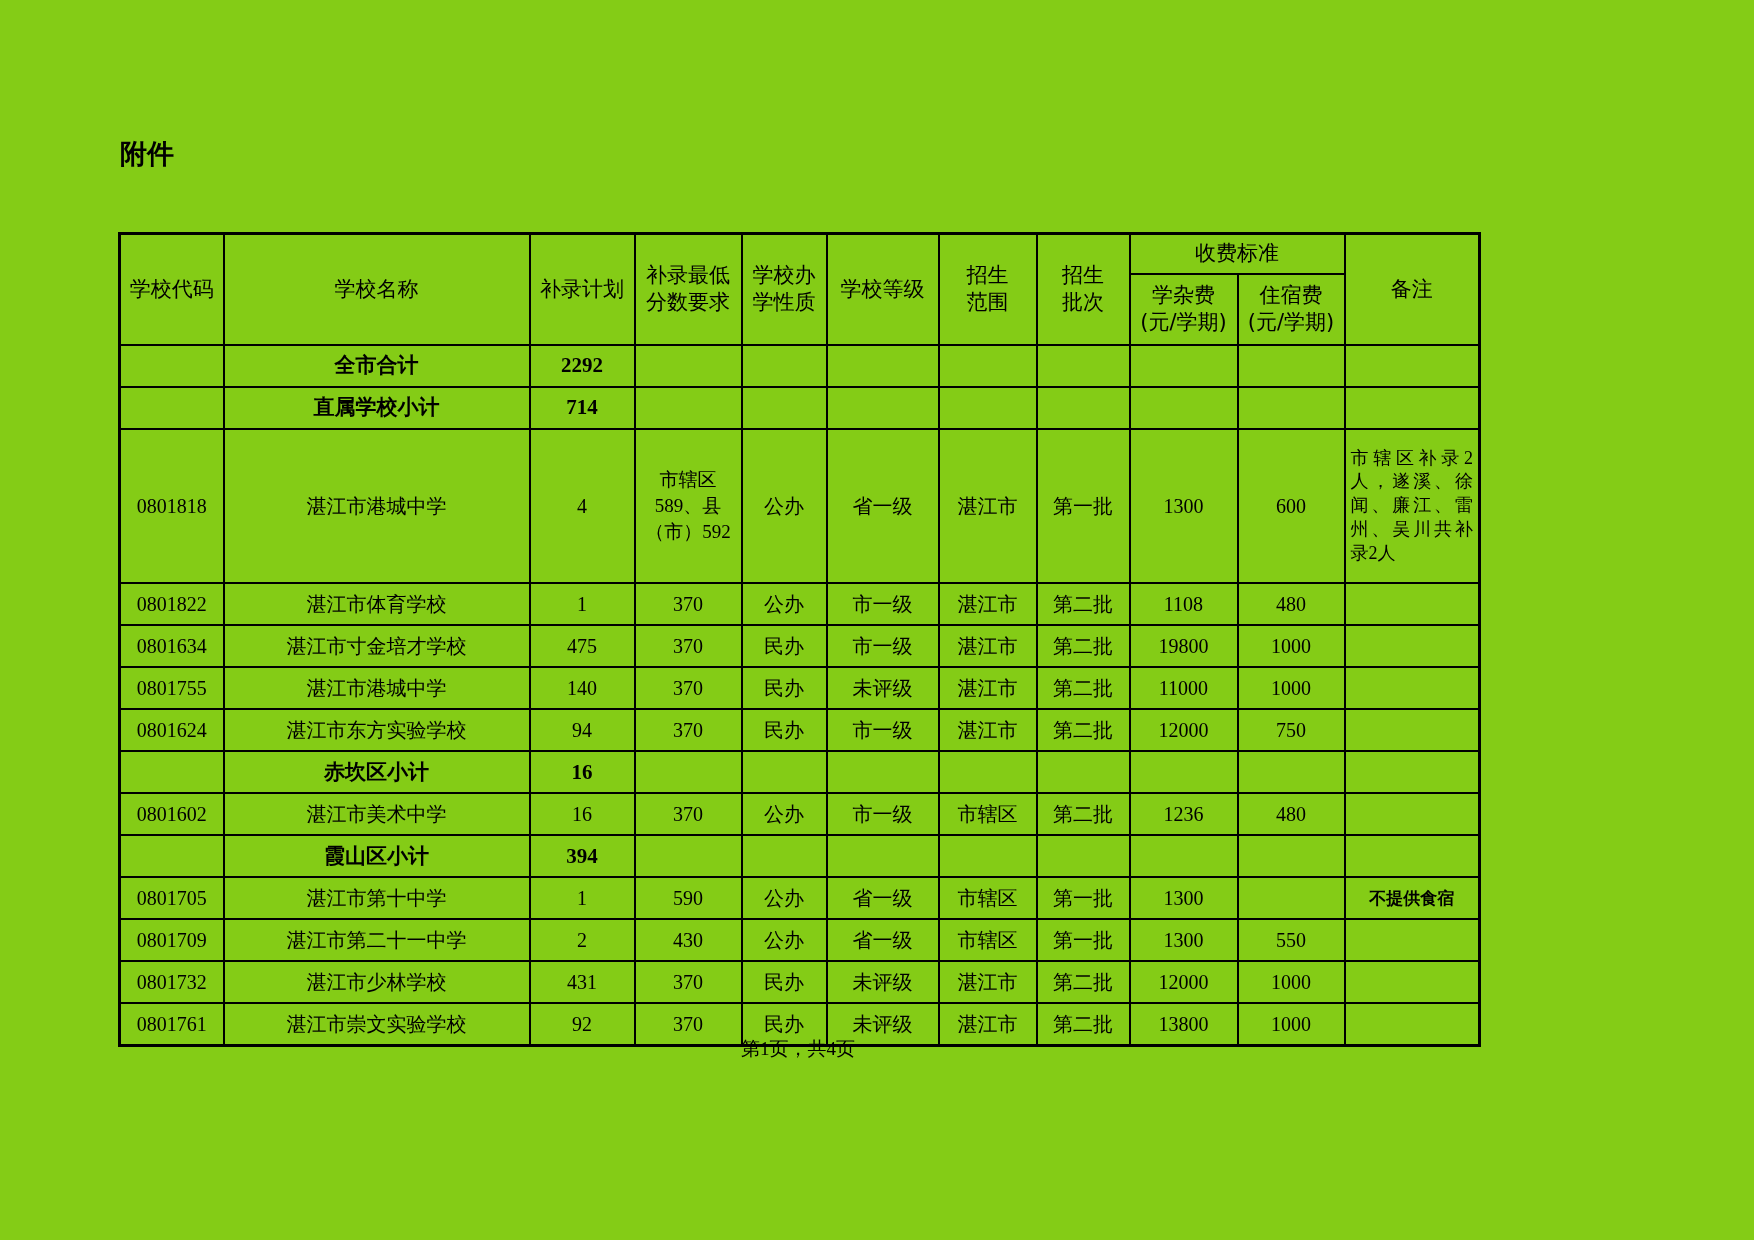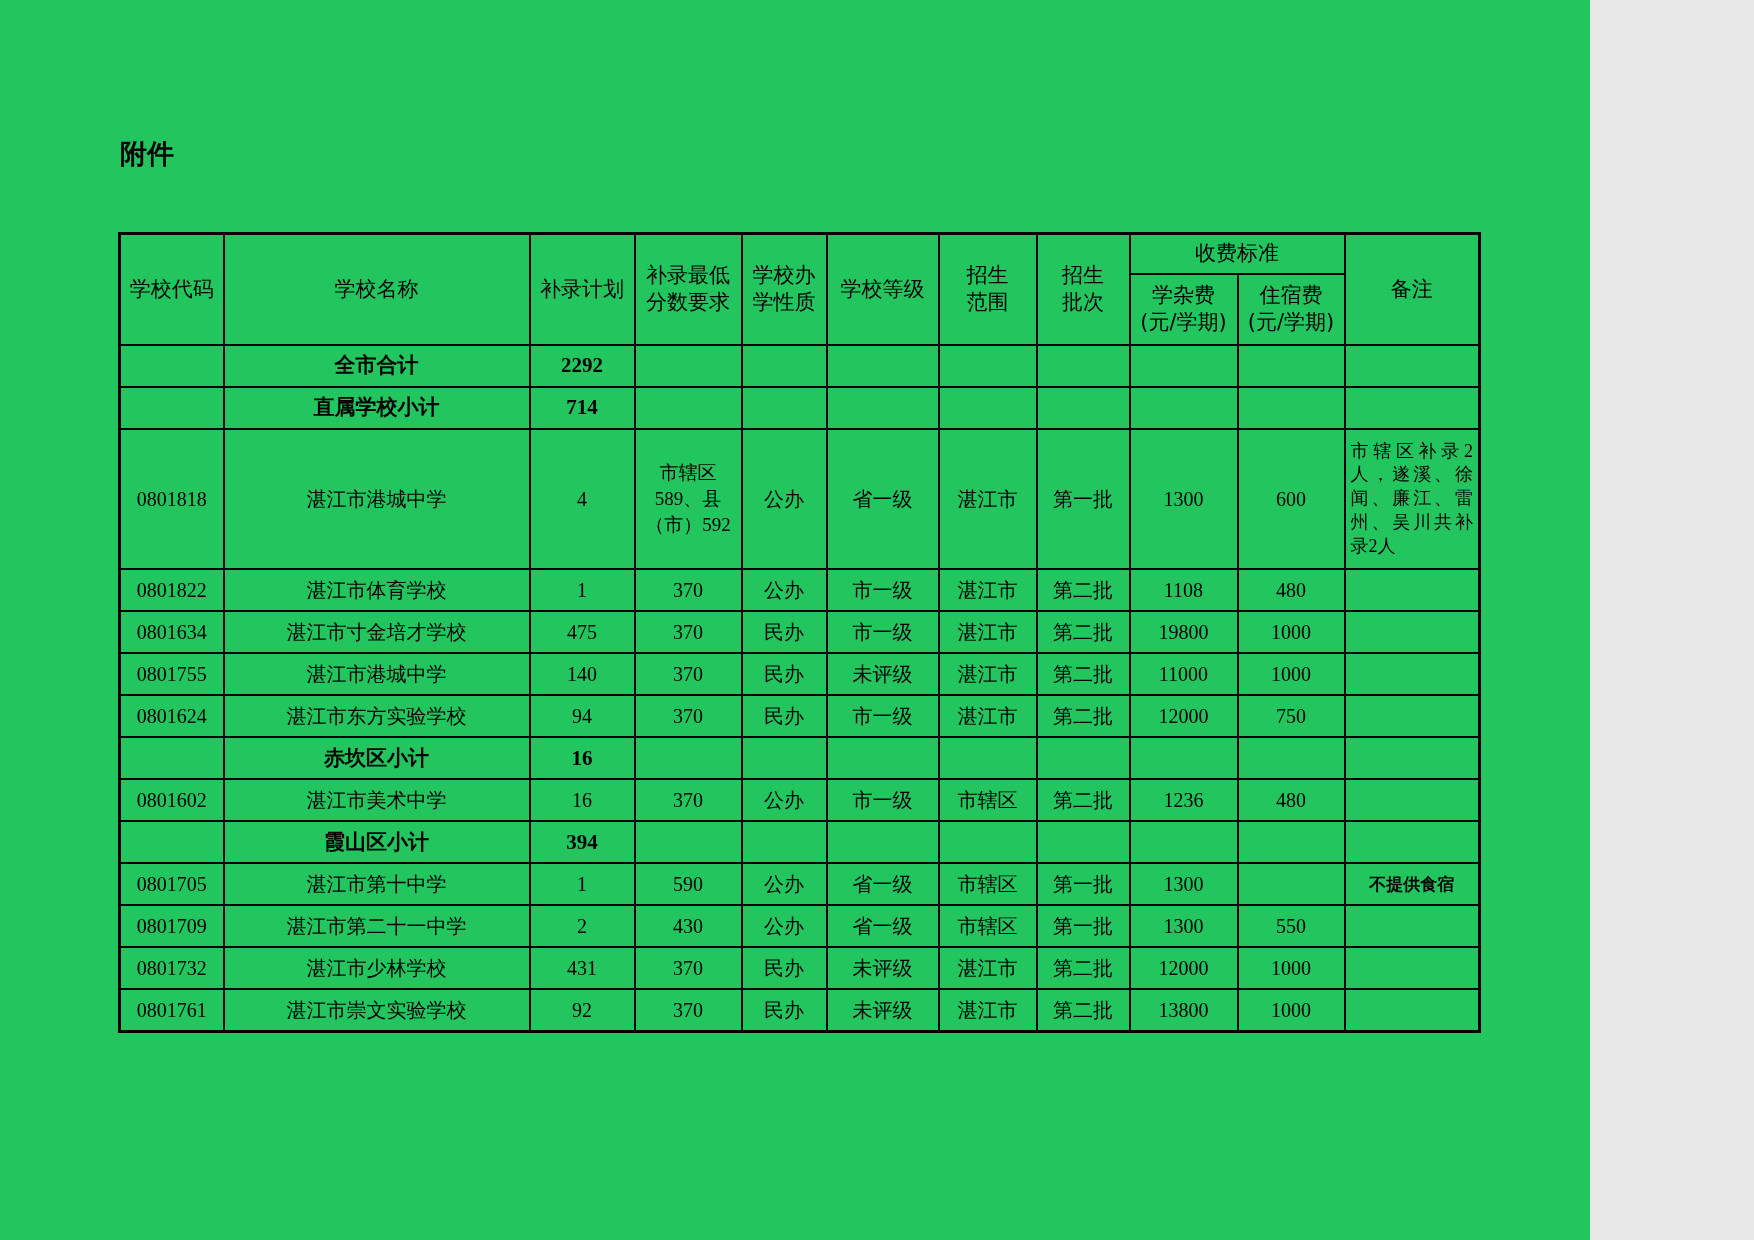--- a/index.html
+++ b/index.html
@@ -1,19 +1,19 @@
 <!DOCTYPE html>
 <html><head>
 <meta charset="utf-8">
 <style>
   html,body { margin:0; padding:0; background:#e8e8e8; }
   .page {
     position:relative;
-    width:1590px; height:1240px;
-    background:#22c55e;
+    width:1754px; height:1240px;
+    background:#84cc16;
     color:#000;
     font-family:"Liberation Serif","DejaVu Serif",serif;
     overflow:hidden;
   }
   .attachment {
     position:absolute; left:120px; top:136px;
     font-family:"DejaVu Sans","Liberation Sans",sans-serif;
     font-weight:bold; font-size:27px;
   }
   .doc-title {
@@ -46,21 +46,21 @@
   }
   .plan-table tbody tr.tall td { height:118px; }
   .plan-table tbody tr.subtotal td {
     font-weight:bold; font-size:21px;
   }
   .plan-table td.small {
     font-size:19px; line-height:1.35;
   }
   .plan-table td.remark-left {
     text-align:justify; text-align-last:left;
-    padding:10px 5px; font-size:18px; line-height:1.32;
+    padding:17px 5px; font-size:18px; line-height:1.32;
   }
   .plan-table td.remark-bold {
     font-weight:bold; font-size:17px;
     font-family:"DejaVu Sans","Liberation Sans",sans-serif;
     padding:1px 0; letter-spacing:0;
   }
   .footer {
     position:absolute; left:118px; top:1036px; width:1360px;
     text-align:center; font-size:19px;
   }
@@ -290,14 +290,15 @@
           <td>未评级</td>
           <td>湛江市</td>
           <td>第二批</td>
           <td>13800</td>
           <td>1000</td>
           <td></td>
         </tr>
       </tbody>
   </table>
 
+  <div class="footer">第1页，共4页</div>
 
 </div>
 
 </body></html>

